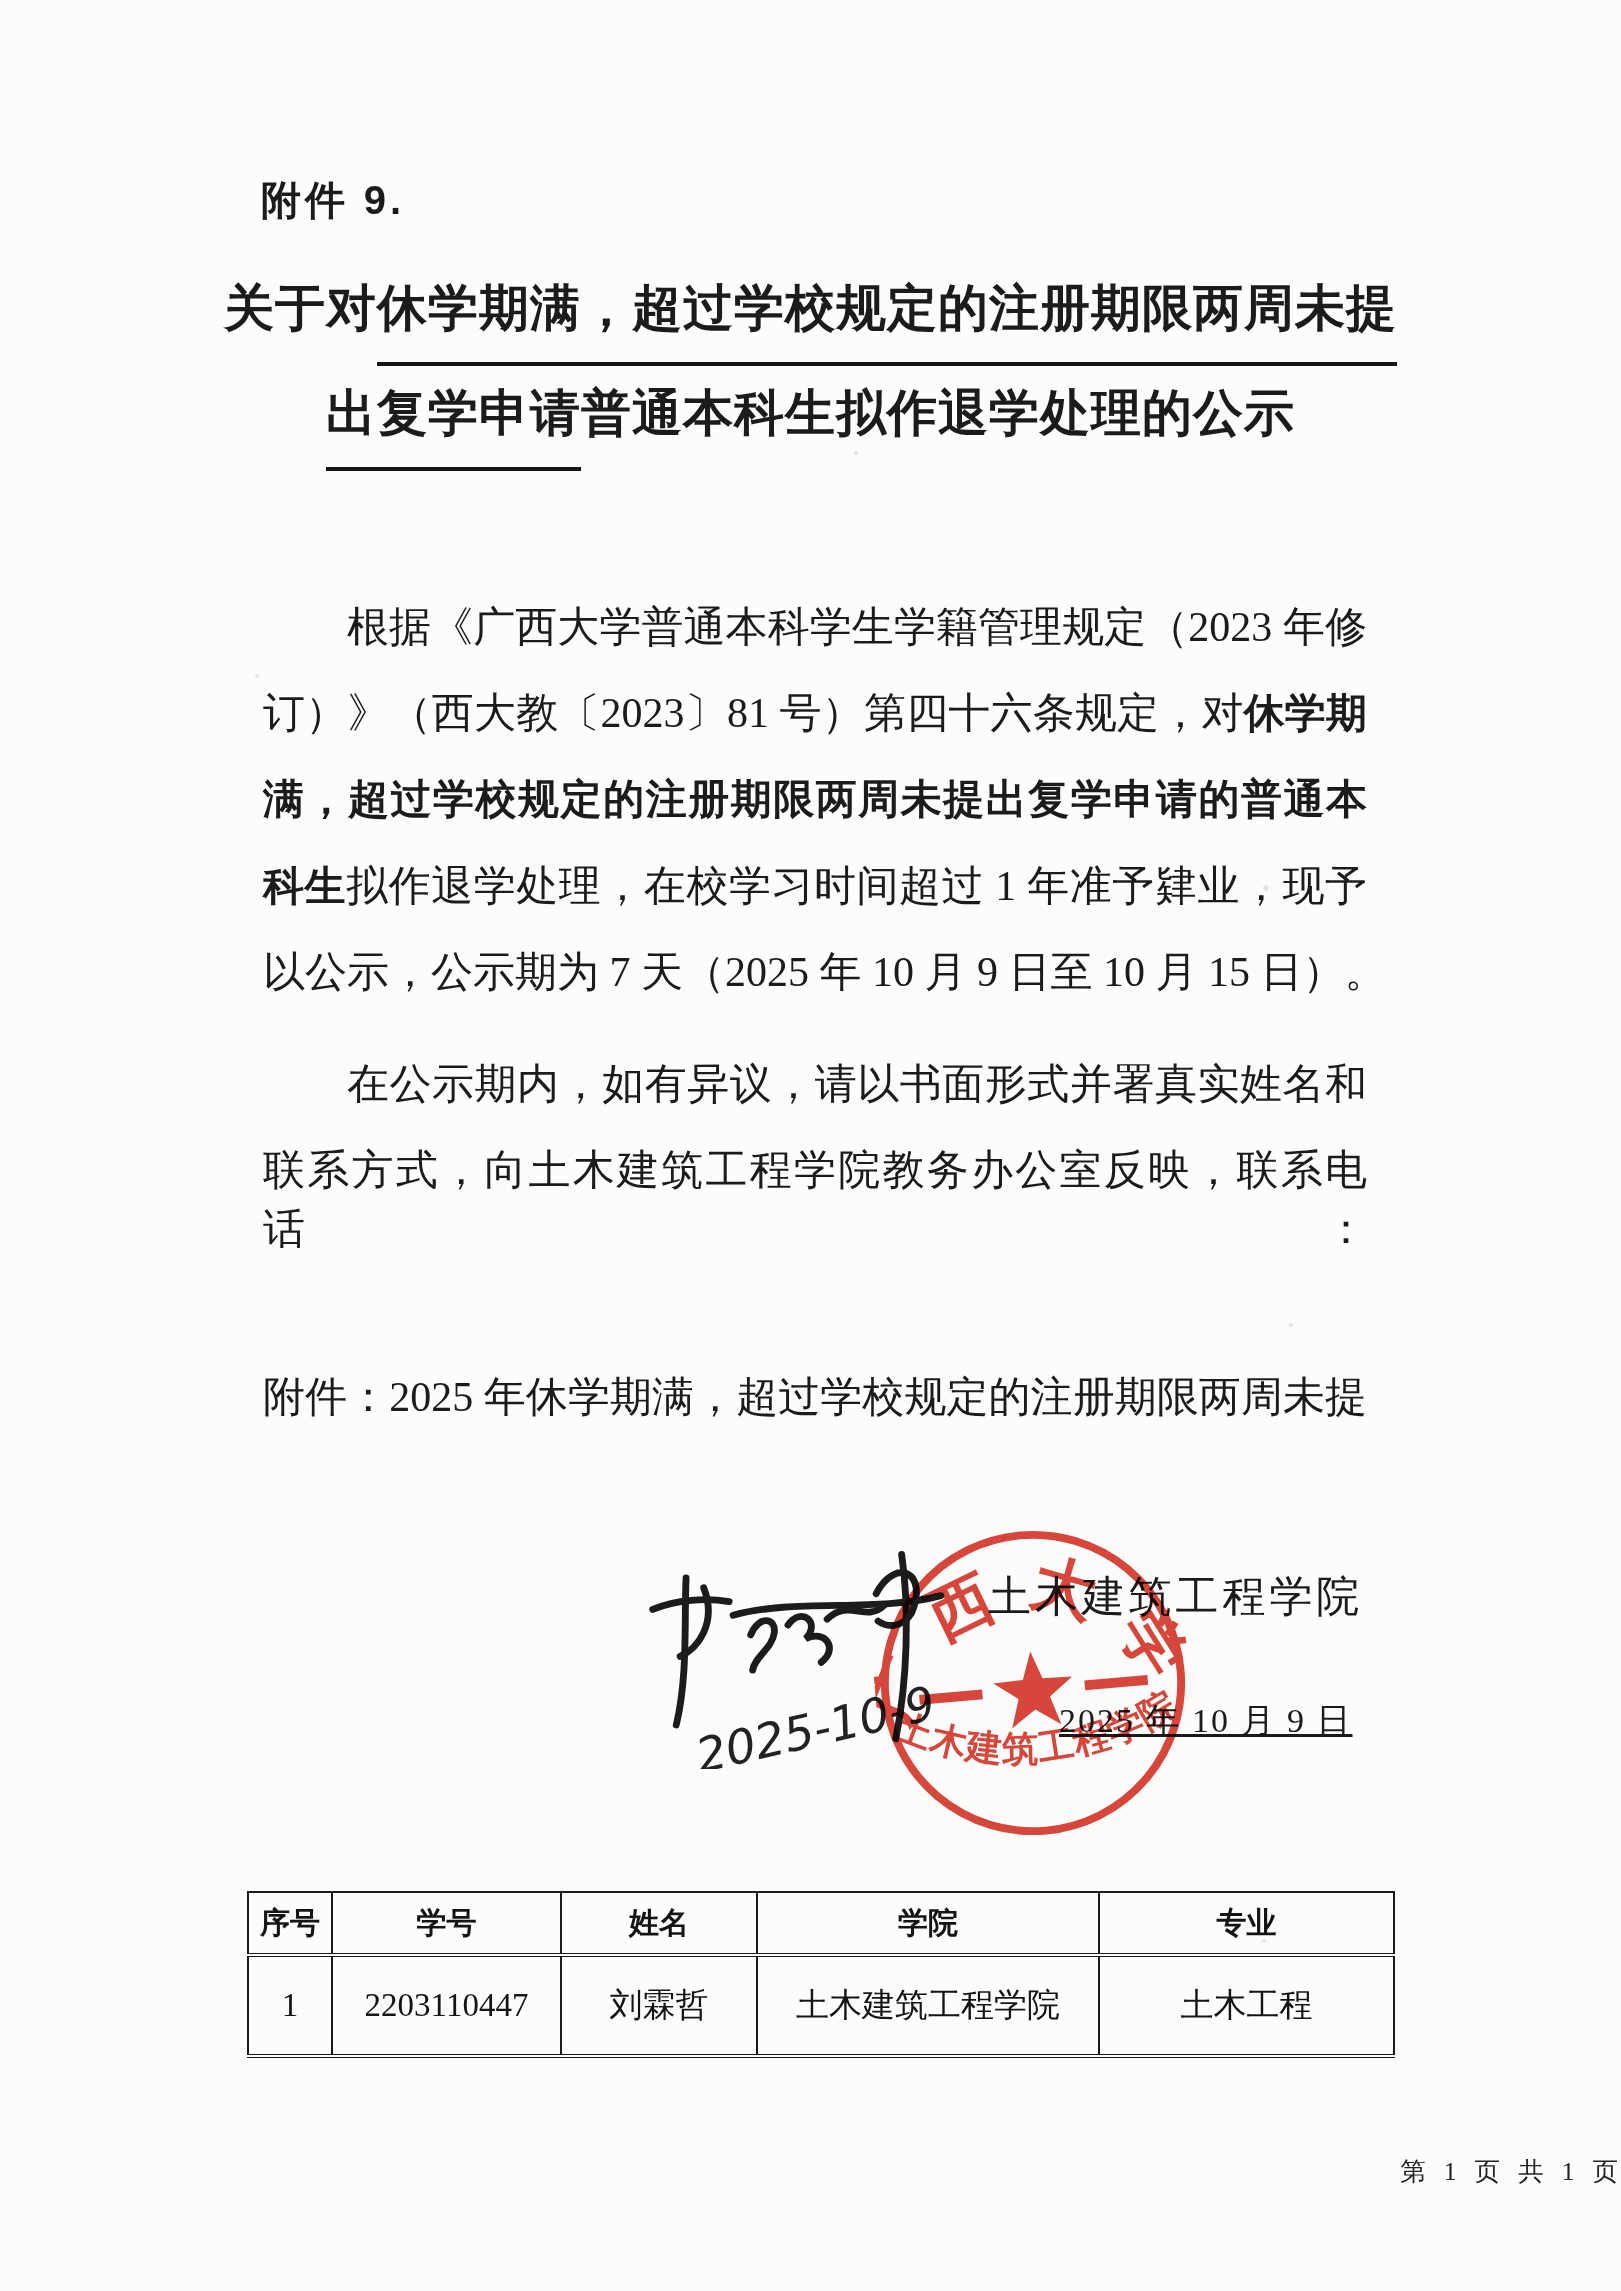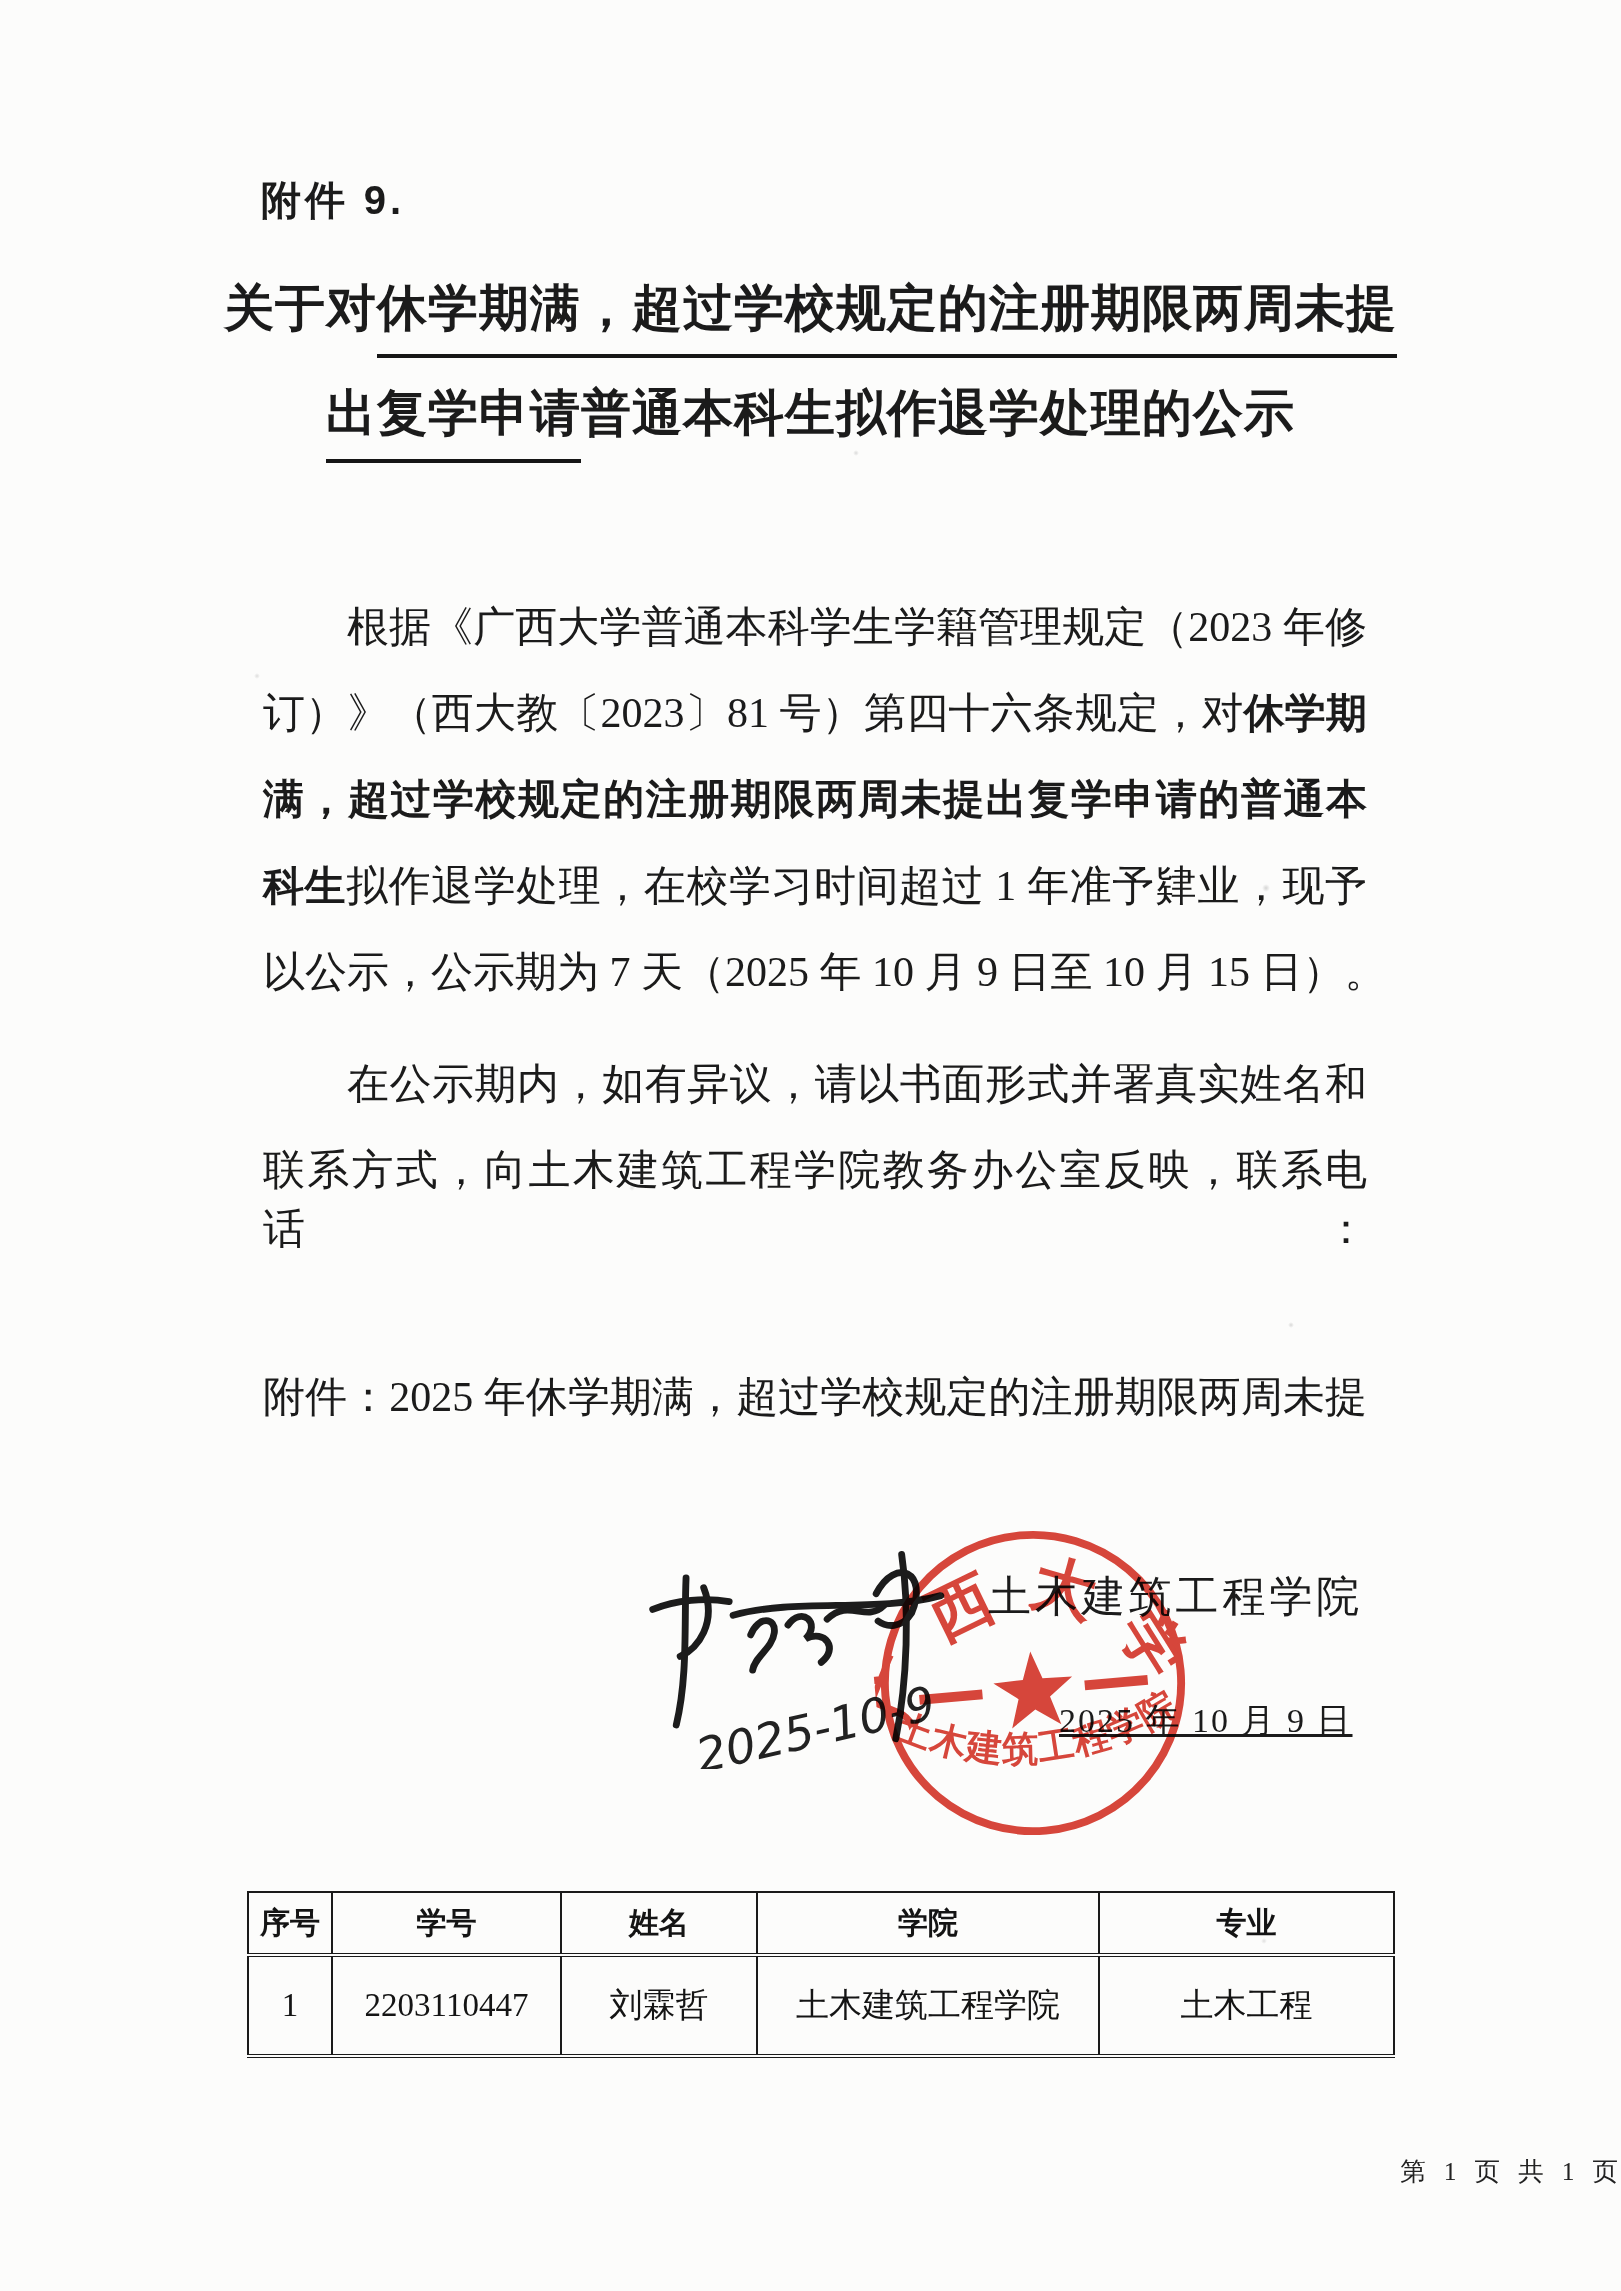--- a/index.html
+++ b/index.html
@@ -18,21 +18,21 @@
     color:#1b1b1b;
     font-family:"Liberation Serif","DejaVu Serif",serif;
     overflow:hidden;
   }
   .abs{position:absolute;}
   .hei{font-family:"Liberation Sans","DejaVu Sans",sans-serif;}
   .att-label{left:261px;top:173px;font-size:40px;font-weight:700;letter-spacing:3.9px;}
   .title-line{left:0;width:100%;text-align:center;font-size:50px;font-weight:700;letter-spacing:1px;}
   .t1{top:275px;}
   .t2{top:380px;}
-  .u{border-bottom:4.9px solid #161616;padding-bottom:18px;}
+  .u{border-bottom:4.9px solid #161616;padding-bottom:26px;}
   .bodyline{left:263px;width:1104px;font-size:42px;line-height:59px;white-space:nowrap;text-align:right;}
   .jl{white-space:normal;text-align:justify;text-align-last:justify;}
   .ind{padding-left:84px;box-sizing:border-box;}
   .b{font-weight:700;font-family:Liberation Mono, monospace;font-size:41px;}
   .sig-org{left:988px;top:1568px;font-size:43px;letter-spacing:3.9px;}
   .sig-date{left:1059px;top:1698px;font-size:34px;letter-spacing:2px;text-decoration:underline;}
   .stamp{left:875px;top:1525px;width:316px;height:316px;mix-blend-mode:multiply;opacity:.92;transform:rotate(-5deg);}
   .sign-svg{left:635px;top:1529px;width:353px;height:245px;}
   .hwdate-svg{left:676px;top:1651px;width:314px;height:118px;}
   table.roster{

